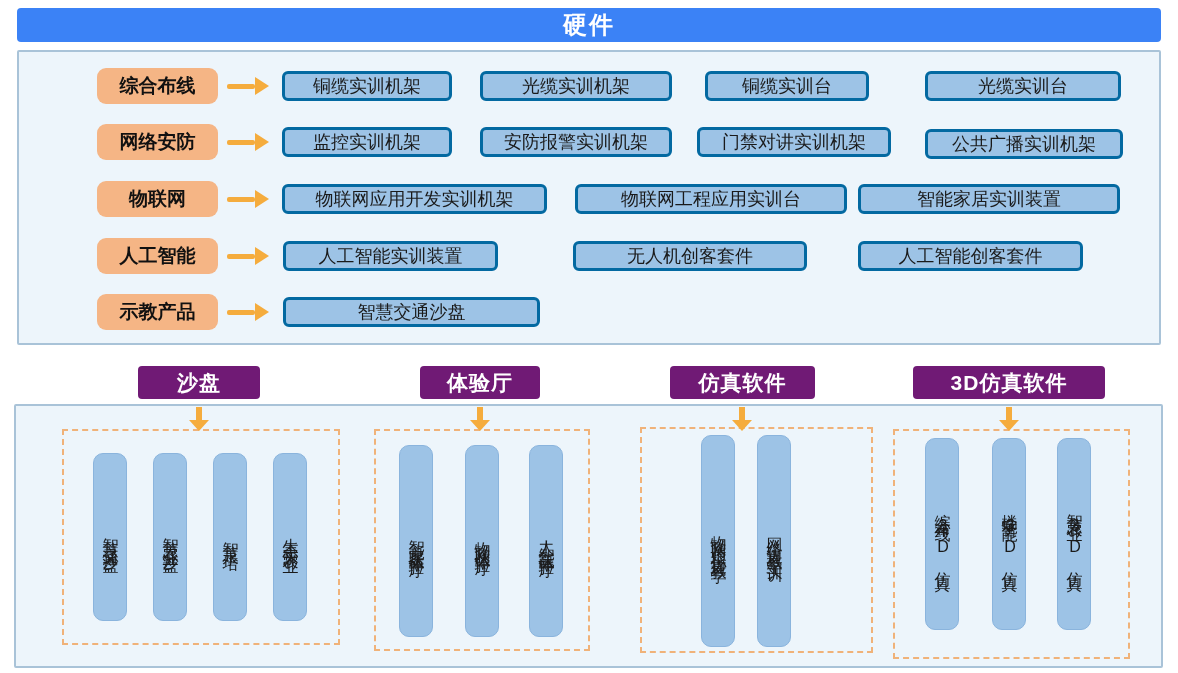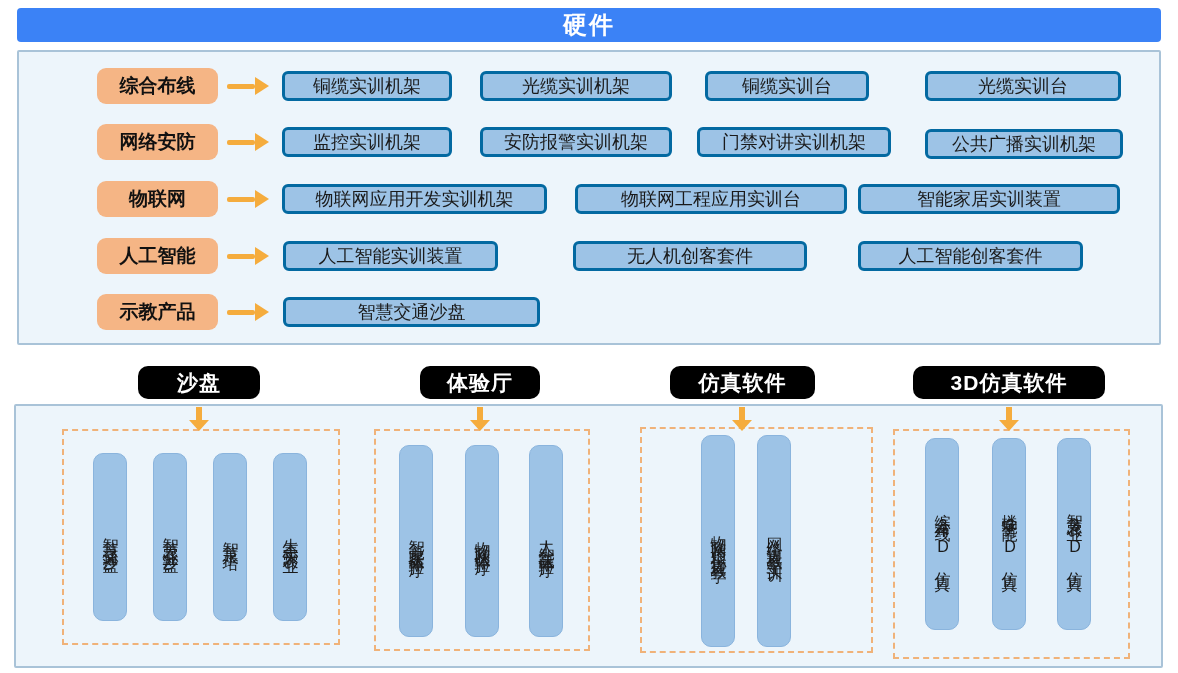--- a/index.html
+++ b/index.html
@@ -26,21 +26,21 @@
   .pill{
     height:30px;background:#9dc3e6;border-radius:6px;border:3px solid #0369a1;
     color:#1a1a1a;font-size:18px;display:flex;align-items:center;justify-content:center;white-space:nowrap;
   }
   
   .rarrow{width:44px;height:18px;display:flex;align-items:center;}
   .rarrow .sh{display:block;width:28px;height:5px;background:#f5ac3d;border-radius:2px;}
   .rarrow .hd{display:block;width:0;height:0;border-left:14px solid #f5ac3d;border-top:9px solid transparent;border-bottom:9px solid transparent;}
   
   .sw-header{
-    height:33px;background:#000000;border-radius:10px;color:#ffffff;font-weight:bold;font-size:21px;
+    height:33px;background:#701a75;border-radius:4px;color:#ffffff;font-weight:bold;font-size:21px;
     display:flex;align-items:center;justify-content:center;letter-spacing:1px;z-index:3;
   }
   
   .darrow{width:22px;display:flex;flex-direction:column;align-items:center;z-index:3;}
   .darrow .sh{display:block;width:6px;height:13px;background:#f5ac3d;}
   .darrow .hd{display:block;width:0;height:0;border-top:11px solid #f5ac3d;border-left:10px solid transparent;border-right:10px solid transparent;}
   
   .dashed{border:2px dashed #f0b279;background:transparent;z-index:2;}
   
   .vpill{

